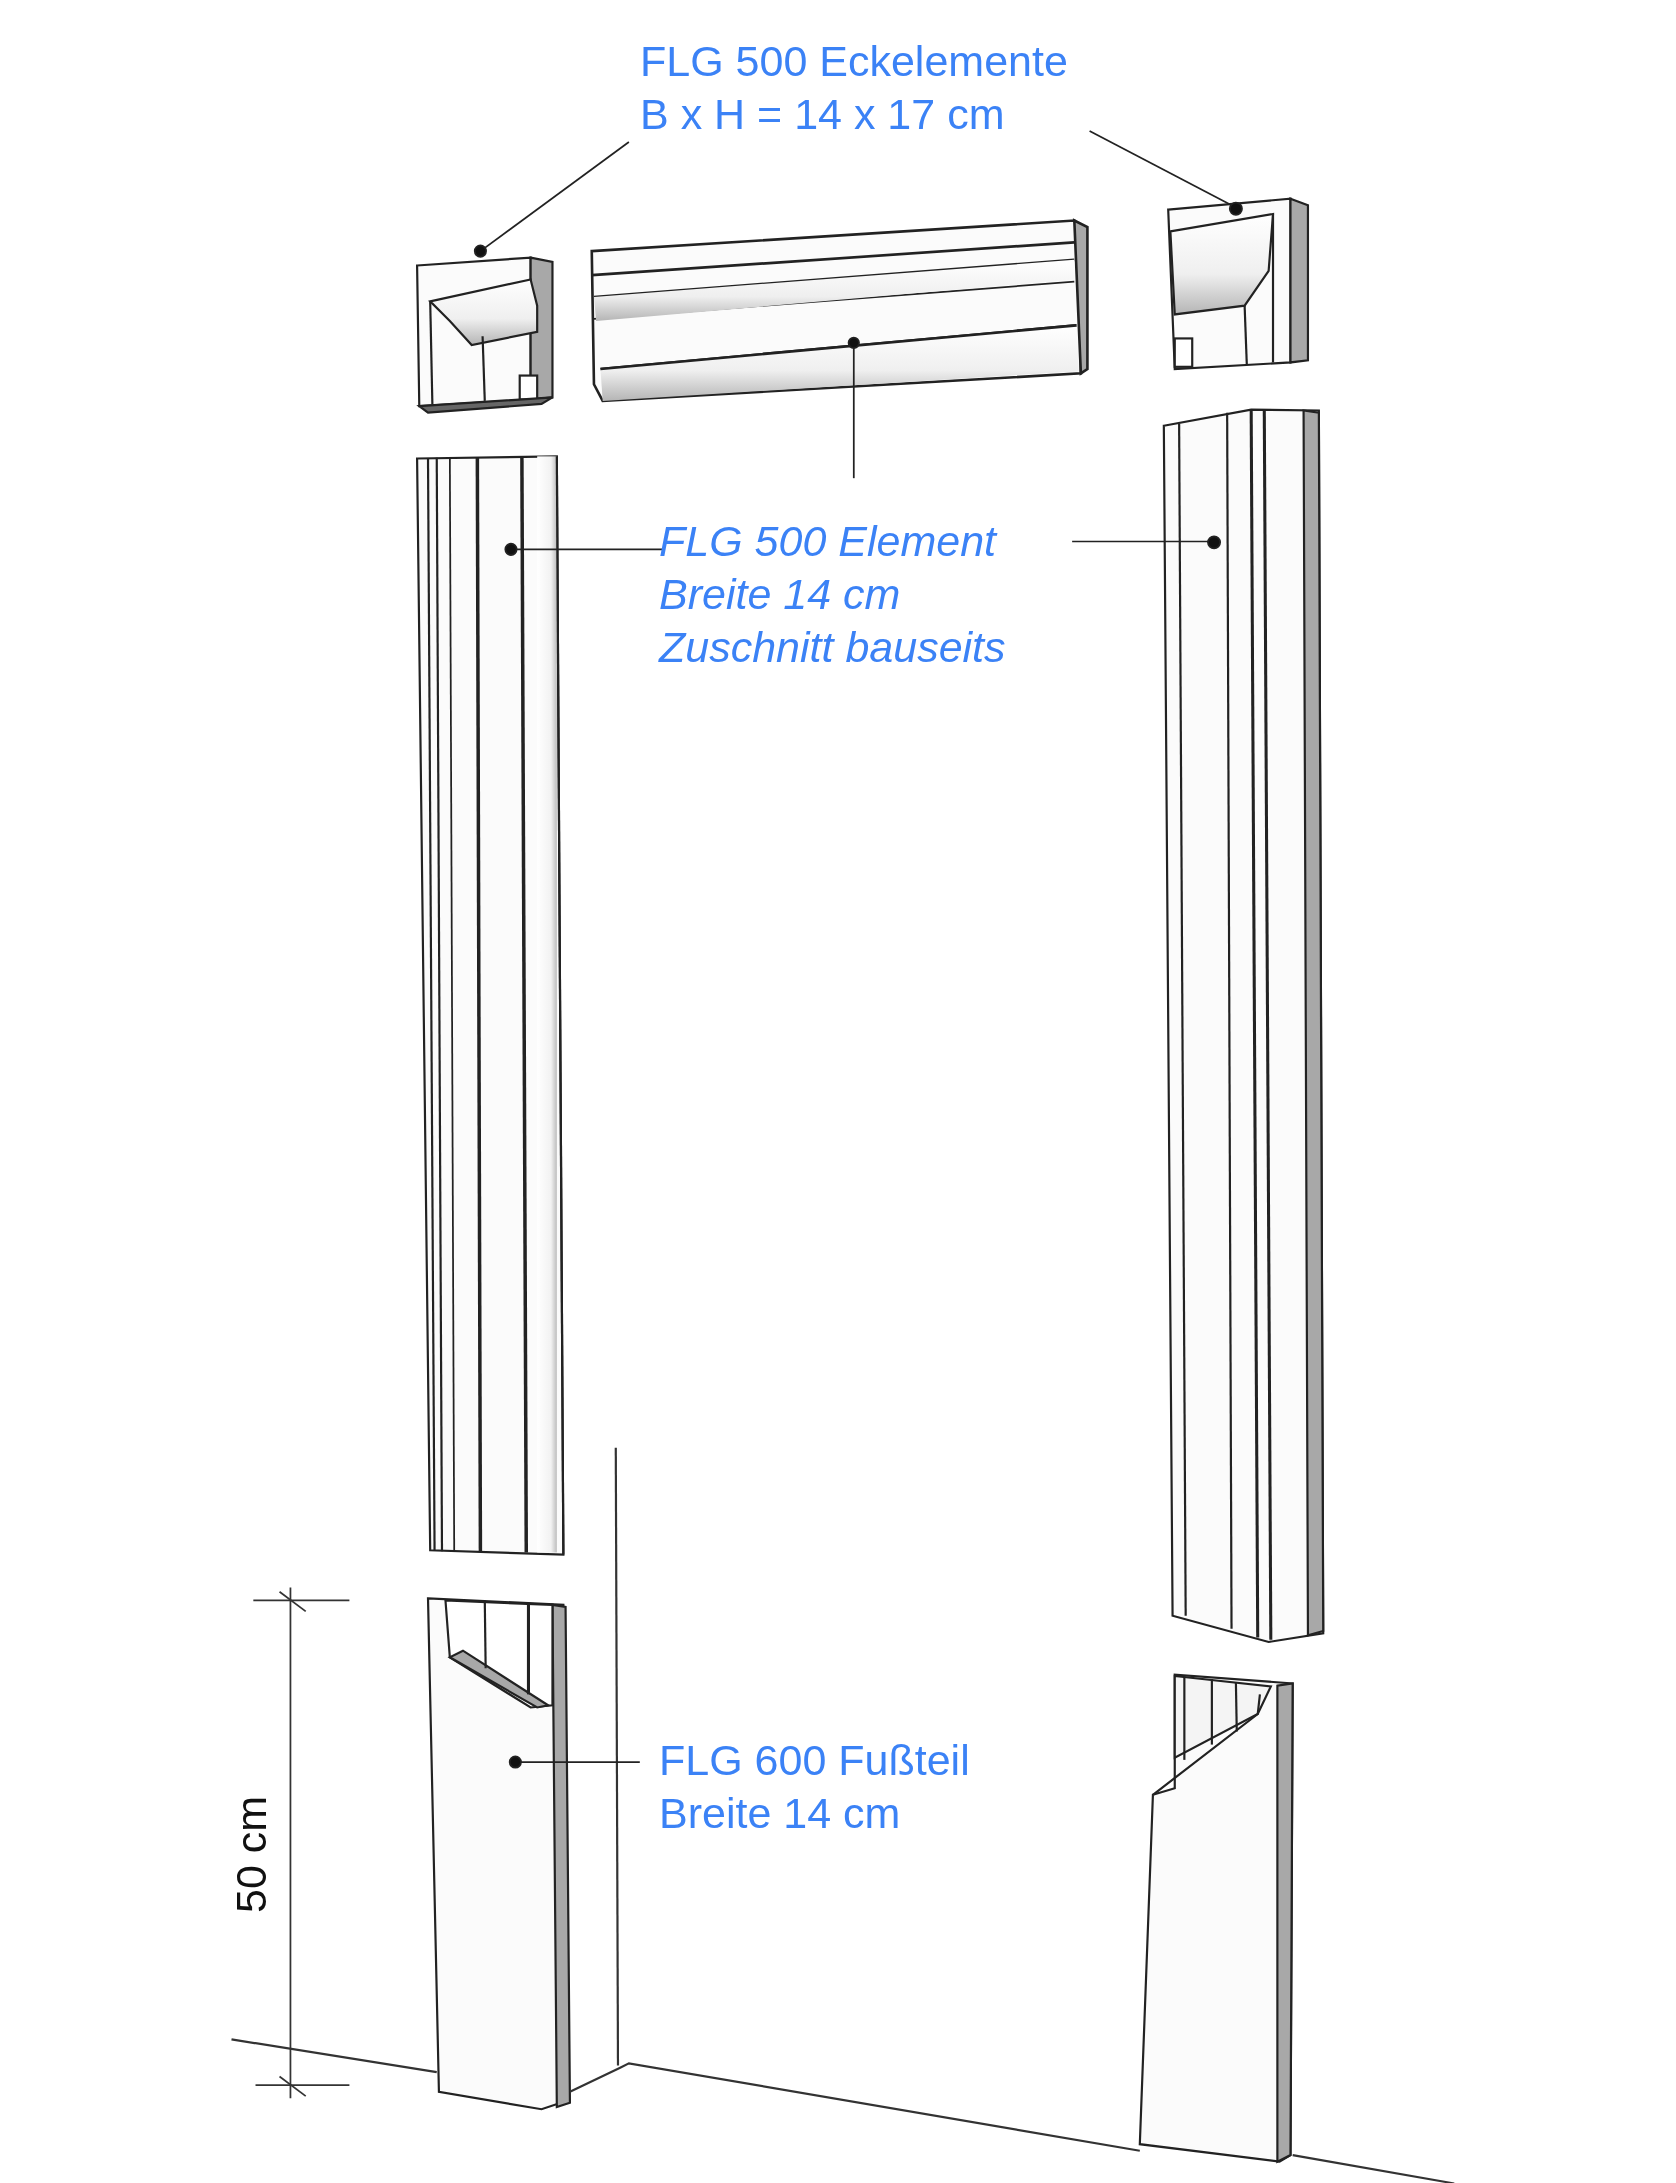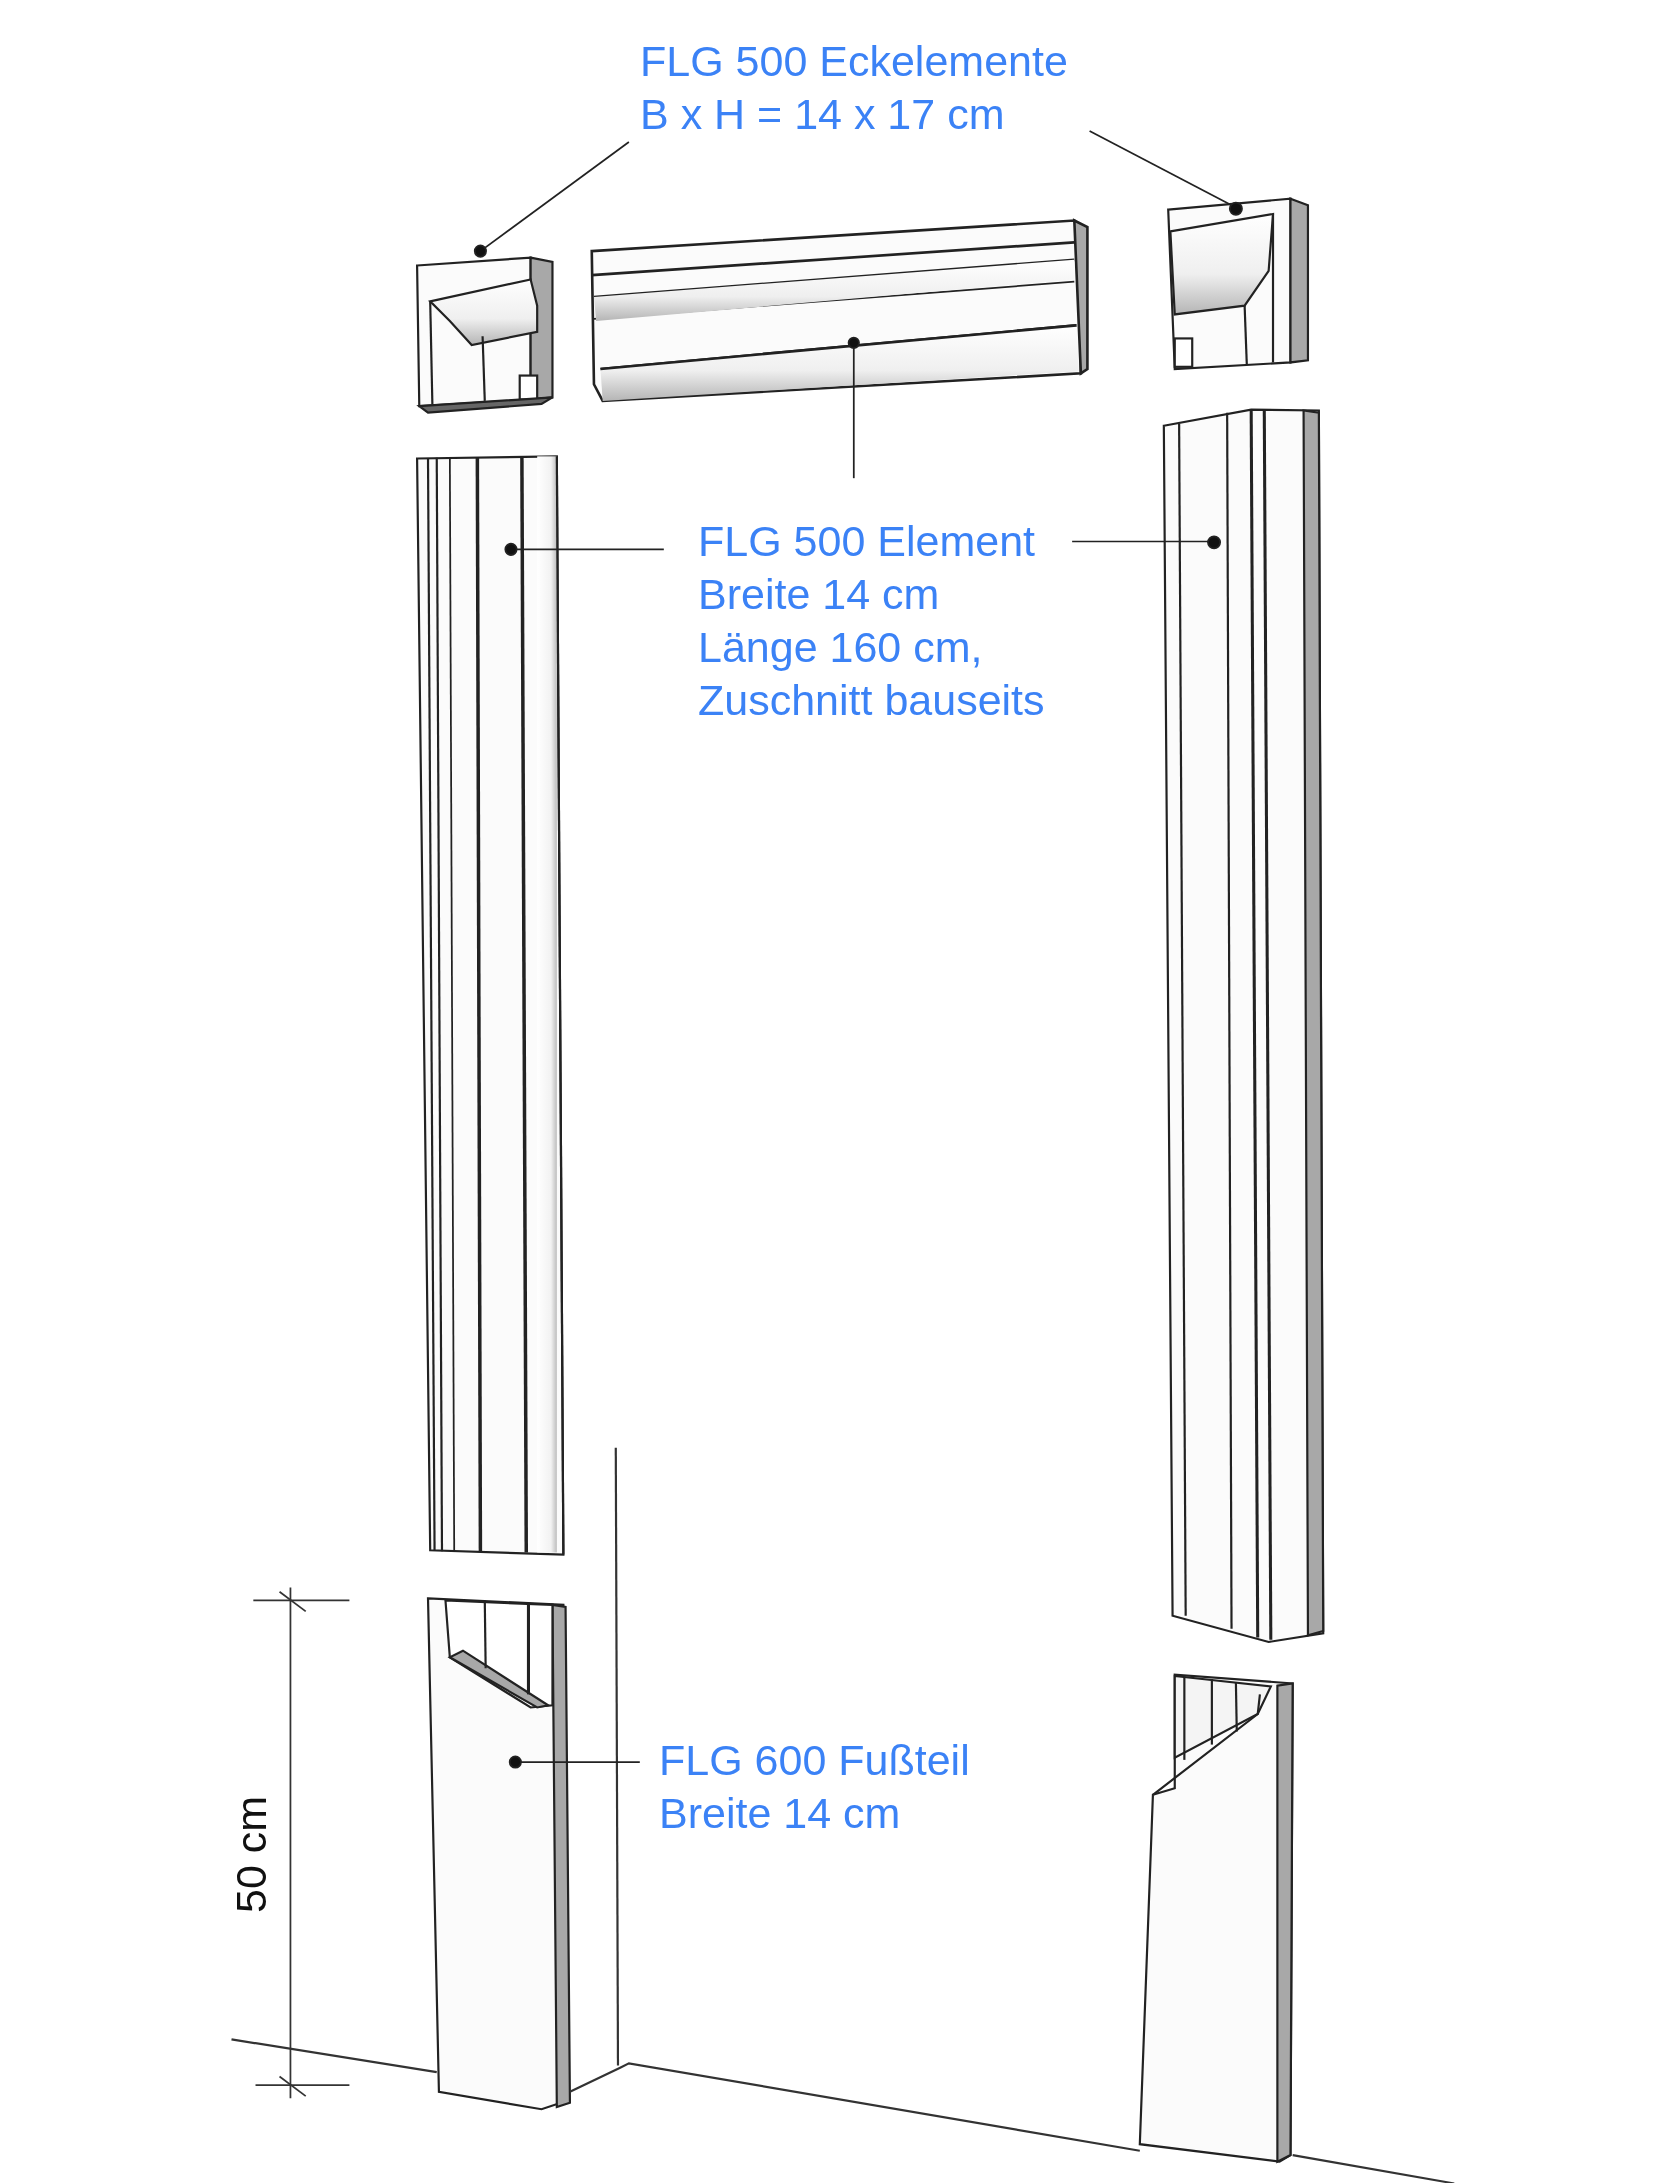--- a/index.html
+++ b/index.html
@@ -125,24 +125,23 @@
     <line x1="1180" y1="4035" x2="1465" y2="4035"></line>
     <circle cx="1180" cy="4035" r="13"></circle>
   </g>
 </svg>
 
 <div class="lbl" style="left:640px; top:35px;">
   <div>FLG 500 Eckelemente</div>
   <div>B x H = 14 x 17 cm</div>
 </div>
 
-<div class="lbl" style="left:698px; top:515px;">
+<div class="lbl" style="left:659px; top:515px;font-style:italic;">
   <div>FLG 500 Element</div>
   <div>Breite 14 cm</div>
-  <div>Länge 160 cm,</div>
   <div>Zuschnitt bauseits</div>
 </div>
 
 <div class="lbl" style="left:659px; top:1734px;">
   <div>FLG 600 Fußteil</div>
   <div>Breite 14 cm</div>
 </div>
 
 <div class="dim" style="left:227px; top:1913px;">50 cm</div>
 

